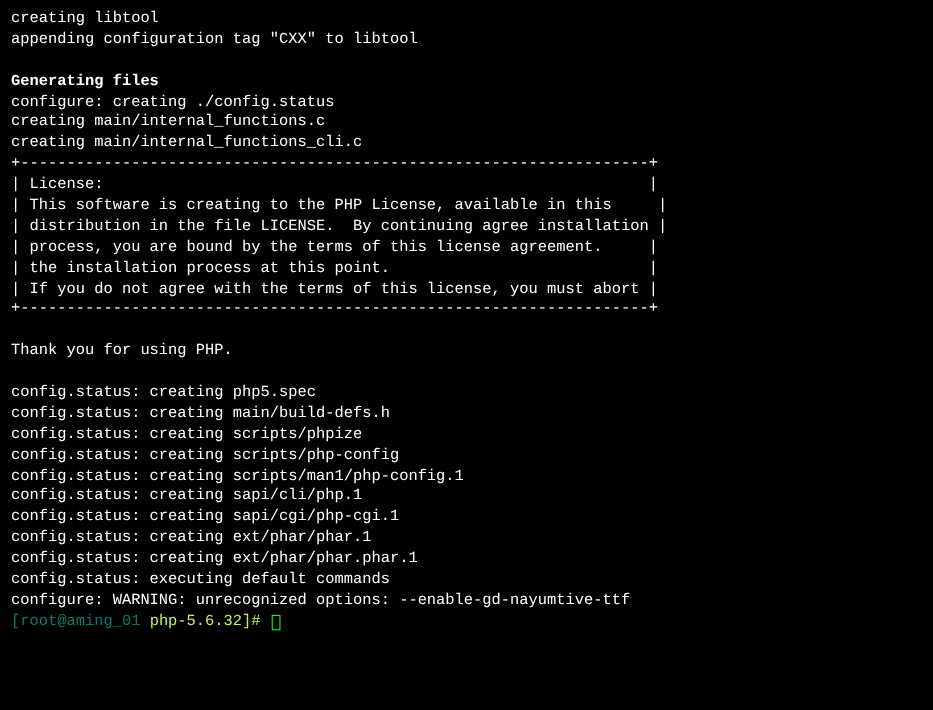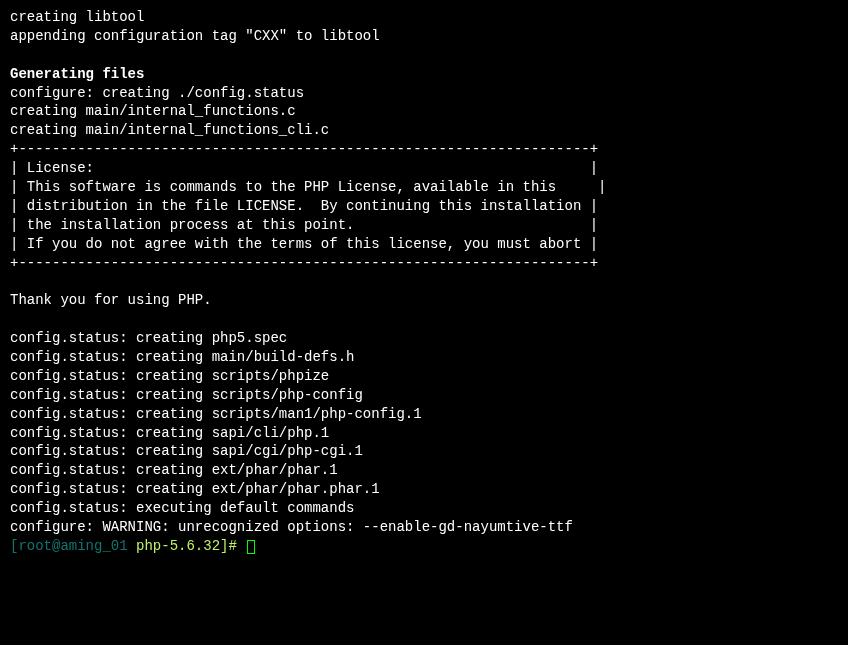--- a/index.html
+++ b/index.html
@@ -48,22 +48,23 @@
 <div class="terminal">
   <div class="line">creating libtool</div>
   <div class="line">appending configuration tag "CXX" to libtool</div>
   <div class="empty-line"></div>
   <div class="line bold">Generating files</div>
   <div class="line">configure: creating ./config.status</div>
   <div class="line">creating main/internal_functions.c</div>
   <div class="line">creating main/internal_functions_cli.c</div>
   <div class="line">+--------------------------------------------------------------------+</div>
   <div class="line">| License:                                                           |</div>
-  <div class="line">| This software is commands to the PHP License, available in this     |</div>
-  <div class="line">| distribution in the file LICENSE.  By continuing this installation |</div>
+  <div class="line">| This software is creating to the PHP License, available in this     |</div>
+  <div class="line">| distribution in the file LICENSE.  By continuing agree installation |</div>
+  <div class="line">| process, you are bound by the terms of this license agreement.     |</div>
   <div class="line">| the installation process at this point.                            |</div>
   <div class="line">| If you do not agree with the terms of this license, you must abort |</div>
   <div class="line">+--------------------------------------------------------------------+</div>
   <div class="empty-line"></div>
   <div class="line">Thank you for using PHP.</div>
   <div class="empty-line"></div>
   <div class="line">config.status: creating php5.spec</div>
   <div class="line">config.status: creating main/build-defs.h</div>
   <div class="line">config.status: creating scripts/phpize</div>
   <div class="line">config.status: creating scripts/php-config</div>

